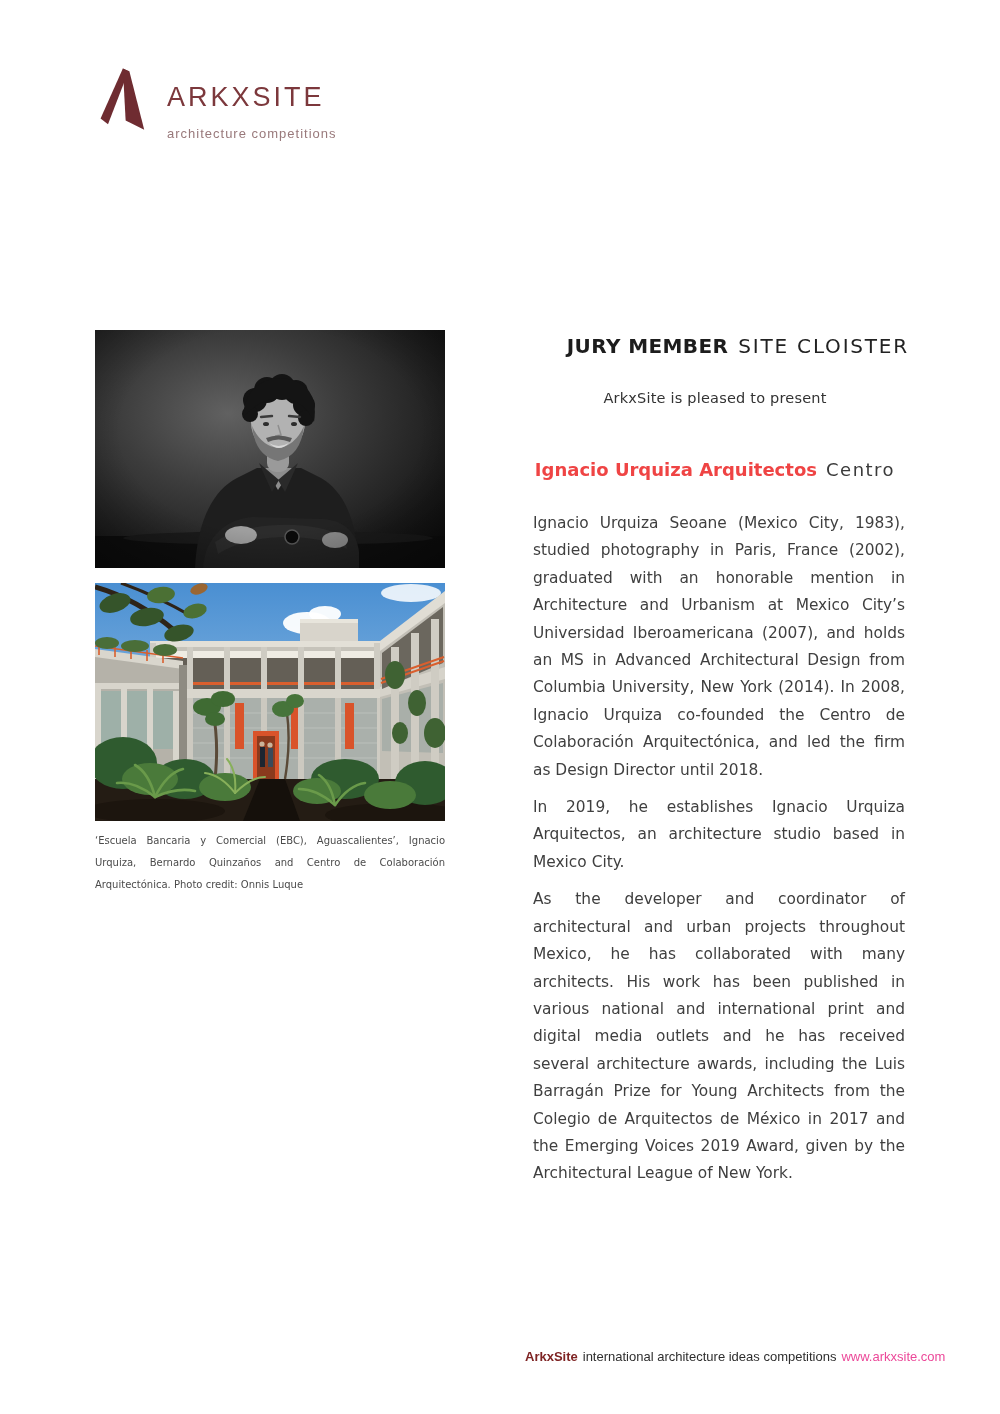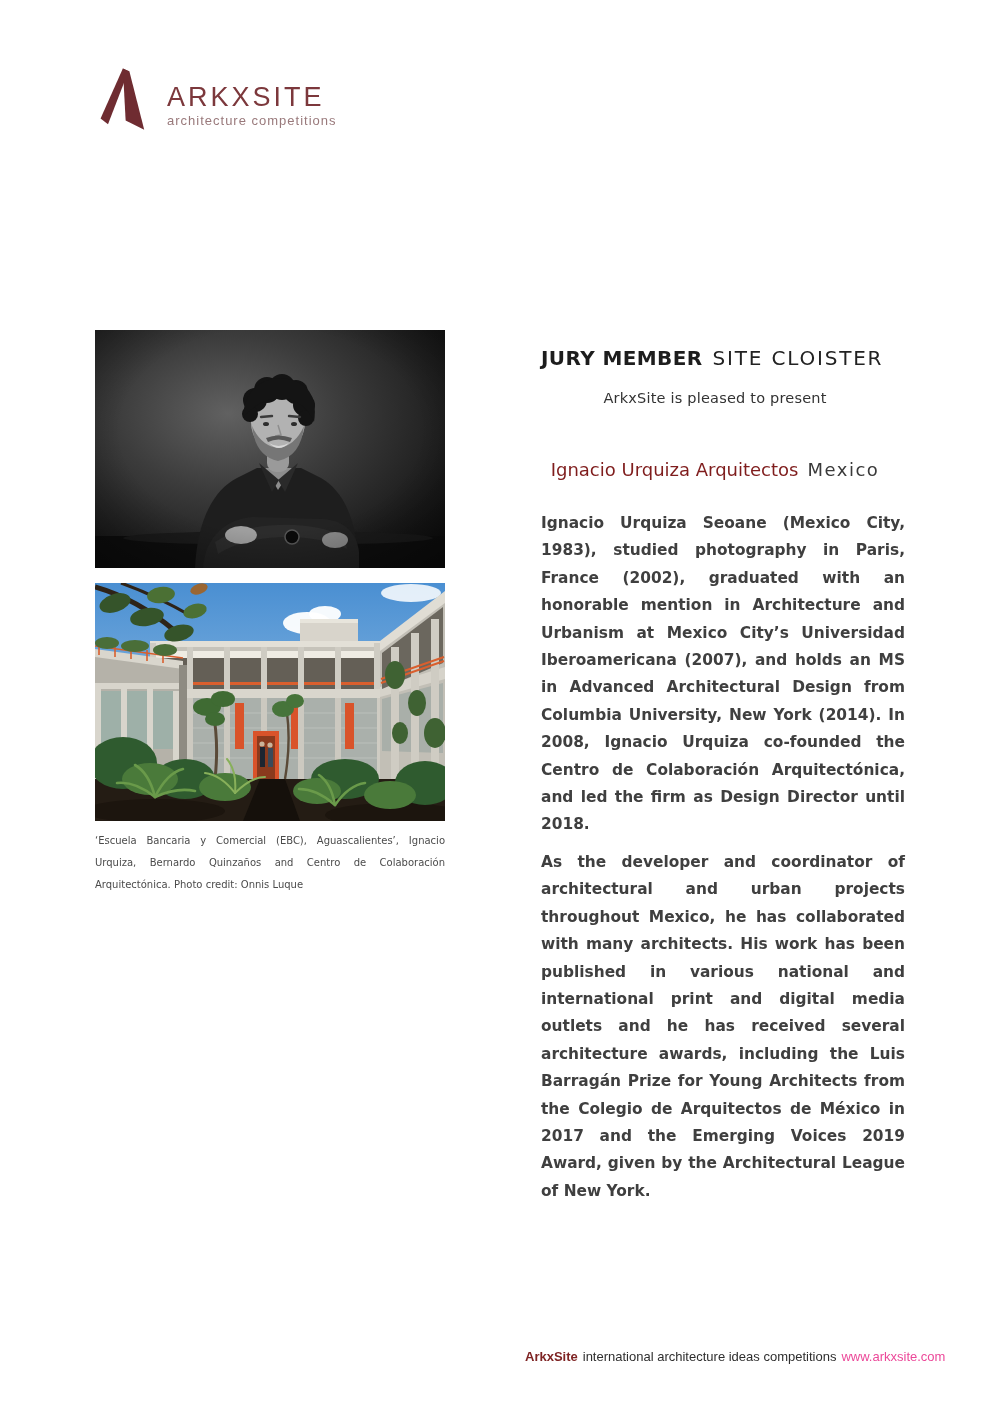--- a/index.html
+++ b/index.html
@@ -6,47 +6,47 @@
   .page {
     position:relative; width:1000px; height:1414px; background:#ffffff;
     font-family:"DejaVu Sans", sans-serif; overflow:hidden;
   }
 
   
   .logo { position:absolute; left:95px; top:64px; display:flex; align-items:flex-start; }
   .logo-mark { width:52px; height:72px; display:block; }
   .logo-text { margin-left:20px; padding-top:20px; font-family:"Liberation Sans", sans-serif; }
   .wordmark { font-size:27px; font-weight:400; letter-spacing:3px; color:#7c383c; line-height:1; }
-  .tagline  { font-size:13px; letter-spacing:1px; color:#99797b; margin-top:2px; }
+  .tagline  { font-size:13px; letter-spacing:1px; color:#99797b; margin-top:15px; }
 
   
   figure { margin:0; position:absolute; }
   .portrait-fig { left:95px; top:330px; width:350px; height:238px; }
   .building-fig { left:95px; top:583px; width:350px; height:238px; }
   figure svg { display:block; width:350px; height:238px; }
   .caption {
     position:absolute; left:95px; top:830px; width:350px; margin:0;
     font-size:10px; line-height:22px; color:#4b4b4b; text-align:justify;
   }
 
   
   .right-col { position:absolute; left:525px; top:330px; width:380px; }
-  .title { position:absolute; top:0; left:0; width:100%; margin:16px; text-align:left;
+  .title { position:absolute; top:0; left:0; width:100%; margin:4px; text-align:right;
            font-size:20px; color:#1d1d1d; white-space:nowrap; }
   .title-bold    { font-weight:700; letter-spacing:0.4px; }
   .title-regular { font-weight:400; letter-spacing:1.8px; margin-left:10px; color:#222; }
   .subtitle { position:absolute; top:60px; left:0; width:100%; margin:0; text-align:center;
               font-size:14.5px; font-weight:400; color:#333; letter-spacing:0.2px; }
   .name-line { position:absolute; top:129px; left:0; width:100%; margin:0; text-align:center;
                font-size:18px; white-space:nowrap; }
-  .name    { font-weight:400; color:#7f1d1d; }
+  .name    { font-weight:700; color:#ef4444; }
   .country { font-weight:400; color:#3a3a3a; letter-spacing:1.5px; margin-left:9px; }
   .bio { position:absolute; top:180px; left:0; width:100%;
          font-size:15.4px; line-height:27.4px; color:#3f3f3f; text-align:justify; }
-  .bio p { margin:0 0 10px 16px;font-weight:bold; }
+  .bio p { margin:0 0 10px 8px; }
 
   
   .footer { position:absolute; left:525px; top:1349px; width:380px; text-align:right;
             font-size:13px; font-family:"Liberation Sans", sans-serif; white-space:nowrap; }
   .brand { font-weight:700; color:#7e2323; }
   .ftext { color:#2e2e2e; margin:0 5px; }
   .url   { color:#ec4899; text-decoration:none; }
 </style>
 </head>
 <body>
@@ -310,23 +310,24 @@
     </svg>
   </figure>
 
   <p class="caption">‘Escuela Bancaria y Comercial (EBC), Aguascalientes’, Ignacio Urquiza, Bernardo Quinzaños and Centro de Colaboración Arquitectónica. Photo credit: Onnis Luque</p>
 
   <section class="right-col">
     <h1 class="title"><span class="title-bold">JURY MEMBER</span><span class="title-regular">SITE CLOISTER</span></h1>
 
     <p class="subtitle">ArkxSite is pleased to present</p>
 
-    <h2 class="name-line"><span class="name">Ignacio Urquiza Arquitectos</span><span class="country">Mexico</span></h2>
+    <h2 class="name-line"><span class="name">Ignacio Urquiza Arquitectos</span><span class="country">Centro</span></h2>
 
     <div class="bio">
       <p>Ignacio Urquiza Seoane (Mexico City, 1983), studied photography in Paris, France (2002), graduated with an honorable mention in Architecture and Urbanism at Mexico City’s Universidad Iberoamericana (2007), and holds an MS in Advanced Architectural Design from Columbia University, New York (2014).  In 2008, Ignacio Urquiza co-founded the Centro de Colaboración Arquitectónica, and led the firm as Design Director until 2018.</p>
+      <p>In 2019, he establishes Ignacio Urquiza Arquitectos, an architecture studio based in Mexico City.</p>
       <p>As the developer and coordinator of architectural and urban projects throughout Mexico, he has collaborated with many architects.  His work has been published in various national and international print and digital media outlets and he has received several architecture awards, including the Luis Barragán Prize for Young Architects from the Colegio de Arquitectos de México in 2017 and the Emerging Voices 2019 Award, given by the Architectural League of New York.</p>
     </div>
   </section>
 
   <footer class="footer"><span class="brand">ArkxSite</span><span class="ftext">international architecture ideas competitions</span><a class="url" href="#">www.arkxsite.com</a></footer>
 
 </div>
 
 </body></html>

